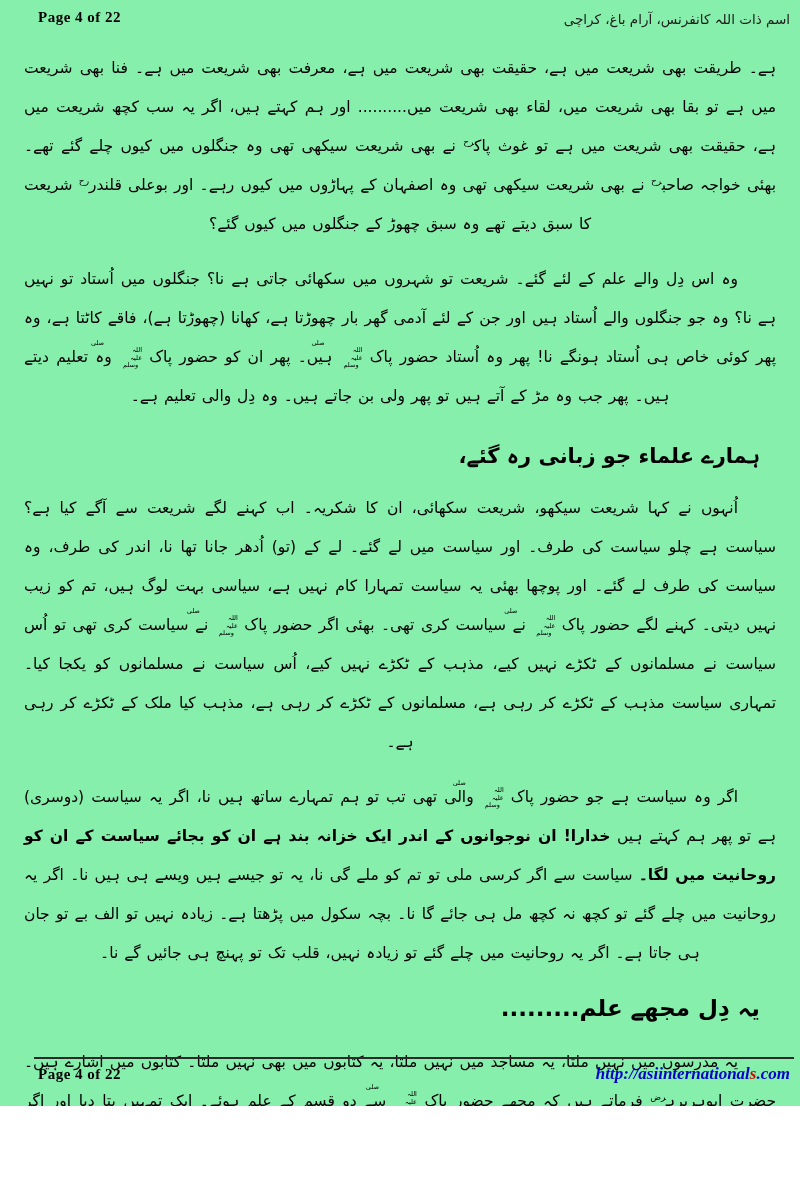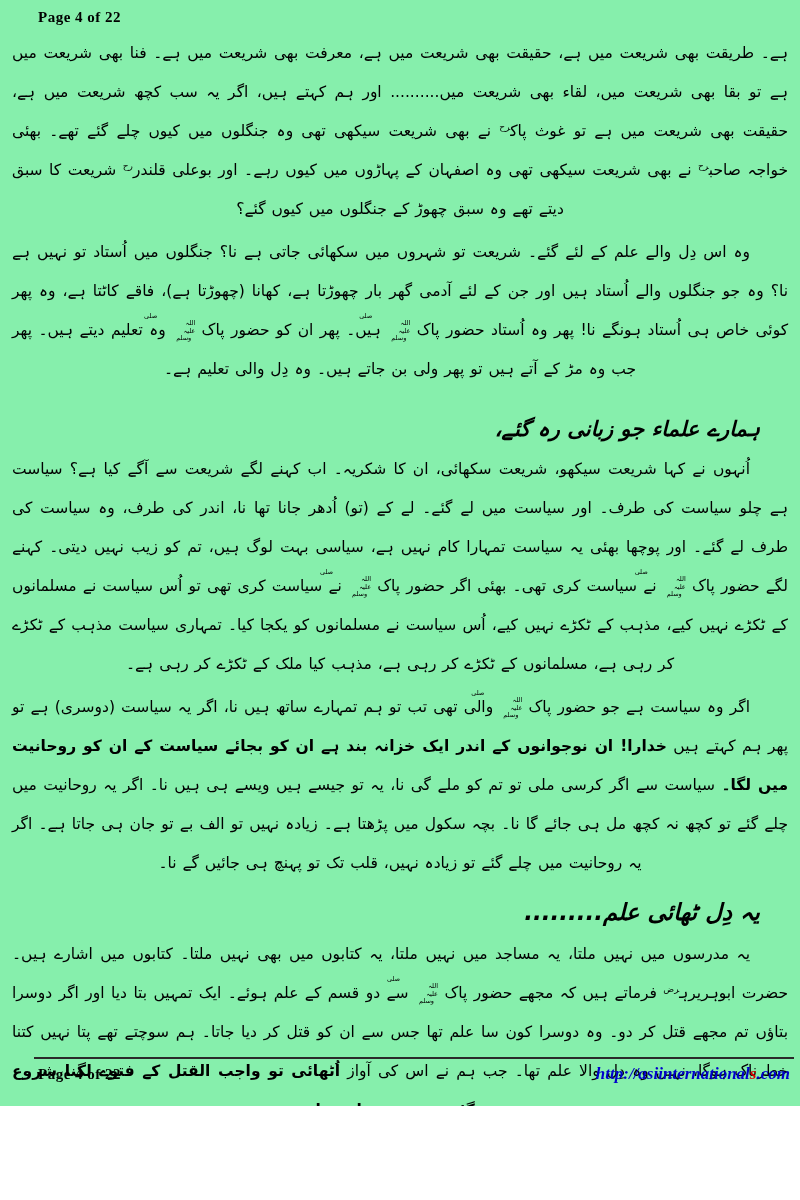--- a/index.html
+++ b/index.html
@@ -34,34 +34,33 @@
   }
   
   .main {
     direction: rtl;
     height: 1106px;
     overflow: hidden;
     padding: 4px 8px 0 8px;
     box-sizing: border-box;
   }
   .main p {
-    margin: 4px;
+    margin: 16px;
     font-size: 15.5px;
     line-height: 39px;
     text-align: justify;
     text-align-last: center;
     word-spacing: 1px;
   }
   .main p.indent { text-indent: 38px; }
   .uh {
     font-weight: bold;
     text-align: right;
     padding-right: 32px;
     margin: 23px 0 3px 0;
-    font-style: italic;
   }
   .uh1 { font-size: 21px; line-height: 34px; }
   .uh2 { font-size: 23px; line-height: 38px; margin-top: 10px; }
   .main b { font-weight: bold; }
   .main sup { font-size: 9px; line-height: 0; }
   .saw {
     display: inline-block;
     width: 23px;
     font-size: 6.5px;
     line-height: 1.15;
@@ -89,29 +88,30 @@
   }
   .f-url .red-s { color: var(--url-red, #d80000); }
 </style>
 </head>
 <body>
 
 <div class="page">
 
   <div class="hdr">
     <div class="pg-label">Page 4 of 22</div>
+    <div class="hdr-title">اسم ذات اللہ کانفرنس، آرام باغ، کراچی</div>
   </div>
 
   <div class="main" dir="rtl">
     <p>ہے۔ طریقت بھی شریعت میں ہے،  حقیقت بھی شریعت میں ہے، معرفت بھی شریعت میں ہے۔ فنا بھی شریعت میں ہے تو بقا بھی شریعت میں، لقاء بھی شریعت میں.......... اور ہم کہتے ہیں،  اگر یہ سب کچھ شریعت میں ہے، حقیقت بھی شریعت میں ہے تو غوث پاک<sup>رح</sup> نے بھی شریعت سیکھی تھی وہ جنگلوں میں کیوں چلے گئے تھے۔ بھئی خواجہ صاحب<sup>رح</sup> نے بھی شریعت سیکھی تھی وہ اصفہان کے پہاڑوں میں کیوں رہے۔ اور بوعلی قلندر<sup>رح</sup> شریعت کا سبق دیتے تھے وہ سبق چھوڑ کے جنگلوں میں کیوں گئے؟</p>
     <p class="indent">وہ اس دِل والے علم کے لئے گئے۔  شریعت تو شہروں میں سکھائی جاتی ہے نا؟ جنگلوں میں اُستاد تو نہیں ہے نا؟ وہ جو جنگلوں والے اُستاد ہیں اور جن کے لئے آدمی گھر بار چھوڑتا ہے،  کھانا (چھوڑتا ہے)،  فاقے کاٹتا ہے،  وہ پھر کوئی خاص ہی اُستاد ہونگے نا!  پھر وہ اُستاد حضور پاک <span class="saw">صلی اللہ علیہ وسلم</span> ہیں۔ پھر ان کو حضور پاک <span class="saw">صلی اللہ علیہ وسلم</span> وہ تعلیم دیتے ہیں۔  پھر جب وہ مڑ کے آتے ہیں تو پھر ولی بن جاتے ہیں۔ وہ دِل والی تعلیم ہے۔</p>
     <div class="uh uh1">ہمارے علماء جو زبانی رہ گئے،</div>
     <p class="indent">اُنہوں نے کہا شریعت سیکھو،  شریعت سکھائی، ان کا شکریہ۔  اب کہنے لگے شریعت سے آگے کیا ہے؟ سیاست ہے چلو سیاست کی طرف۔  اور سیاست میں لے گئے۔ لے کے (تو) اُدھر جانا تھا نا، اندر کی طرف،  وہ سیاست کی طرف لے گئے۔ اور پوچھا بھئی یہ سیاست تمہارا کام نہیں ہے،  سیاسی بہت لوگ ہیں، تم کو زیب نہیں دیتی۔  کہنے لگے حضور پاک <span class="saw">صلی اللہ علیہ وسلم</span> نے سیاست کری تھی۔  بھئی اگر حضور پاک <span class="saw">صلی اللہ علیہ وسلم</span> نے سیاست کری تھی تو اُس سیاست نے مسلمانوں کے ٹکڑے نہیں کیے، مذہب کے ٹکڑے نہیں کیے،  اُس سیاست نے مسلمانوں کو یکجا کیا۔ تمہاری سیاست مذہب کے ٹکڑے کر رہی ہے، مسلمانوں کے ٹکڑے کر رہی ہے،  مذہب کیا ملک کے ٹکڑے کر رہی ہے۔</p>
     <p class="indent">اگر وہ سیاست ہے جو حضور پاک <span class="saw">صلی اللہ علیہ وسلم</span> والی تھی تب تو ہم تمہارے ساتھ ہیں نا،  اگر یہ سیاست (دوسری) ہے تو پھر ہم کہتے ہیں <b>خدارا!  ان نوجوانوں کے اندر ایک خزانہ بند ہے ان کو بجائے سیاست کے ان کو روحانیت میں لگا۔</b> سیاست سے اگر کرسی ملی تو تم کو ملے گی نا،  یہ تو جیسے ہیں ویسے ہی ہیں نا۔ اگر یہ روحانیت میں چلے گئے تو کچھ نہ کچھ مل ہی جائے گا نا۔ بچہ سکول میں پڑھتا ہے۔  زیادہ نہیں تو الف بے تو جان ہی جاتا ہے۔ اگر یہ روحانیت میں چلے گئے تو زیادہ نہیں، قلب تک تو پہنچ ہی جائیں گے نا۔</p>
-    <div class="uh uh2">یہ دِل ٹھائی علم.........</div>
+    <div class="uh uh2">یہ دِل مجھے علم.........</div>
     <p class="indent">یہ مدرسوں میں نہیں ملتا،  یہ مساجد میں نہیں ملتا،  یہ کتابوں میں بھی نہیں ملتا۔ کتابوں میں اشارے ہیں۔ حضرت ابوہریرہ<sup>رض</sup> فرماتے ہیں کہ مجھے حضور پاک <span class="saw">صلی اللہ علیہ وسلم</span> سے دو قسم کے علم ہوئے۔ ایک تمہیں بتا دیا اور اگر دوسرا بتاؤں تم مجھے قتل کر دو۔ وہ دوسرا کون سا علم تھا جس سے ان کو قتل کر دیا جاتا۔ ہم سوچتے تھے پتا نہیں کتنا خطرناک ہوگا، نہیں وہ دِل والا علم تھا۔ جب ہم نے اس کی آواز <b>اُٹھائی تو واجب القتل کے فتوے لگنا شروع ہوگئے۔ وہ یہی علم تھا۔</b></p>
   </div>
 
   <div class="footer">
     <hr class="f-rule">
     <div class="f-row">
       <div class="pg-label">Page 4 of 22</div>
       <a class="f-url"><span>http://asiinternational</span><span class="red-s">s</span><span>.com</span></a>
     </div>
   </div>

